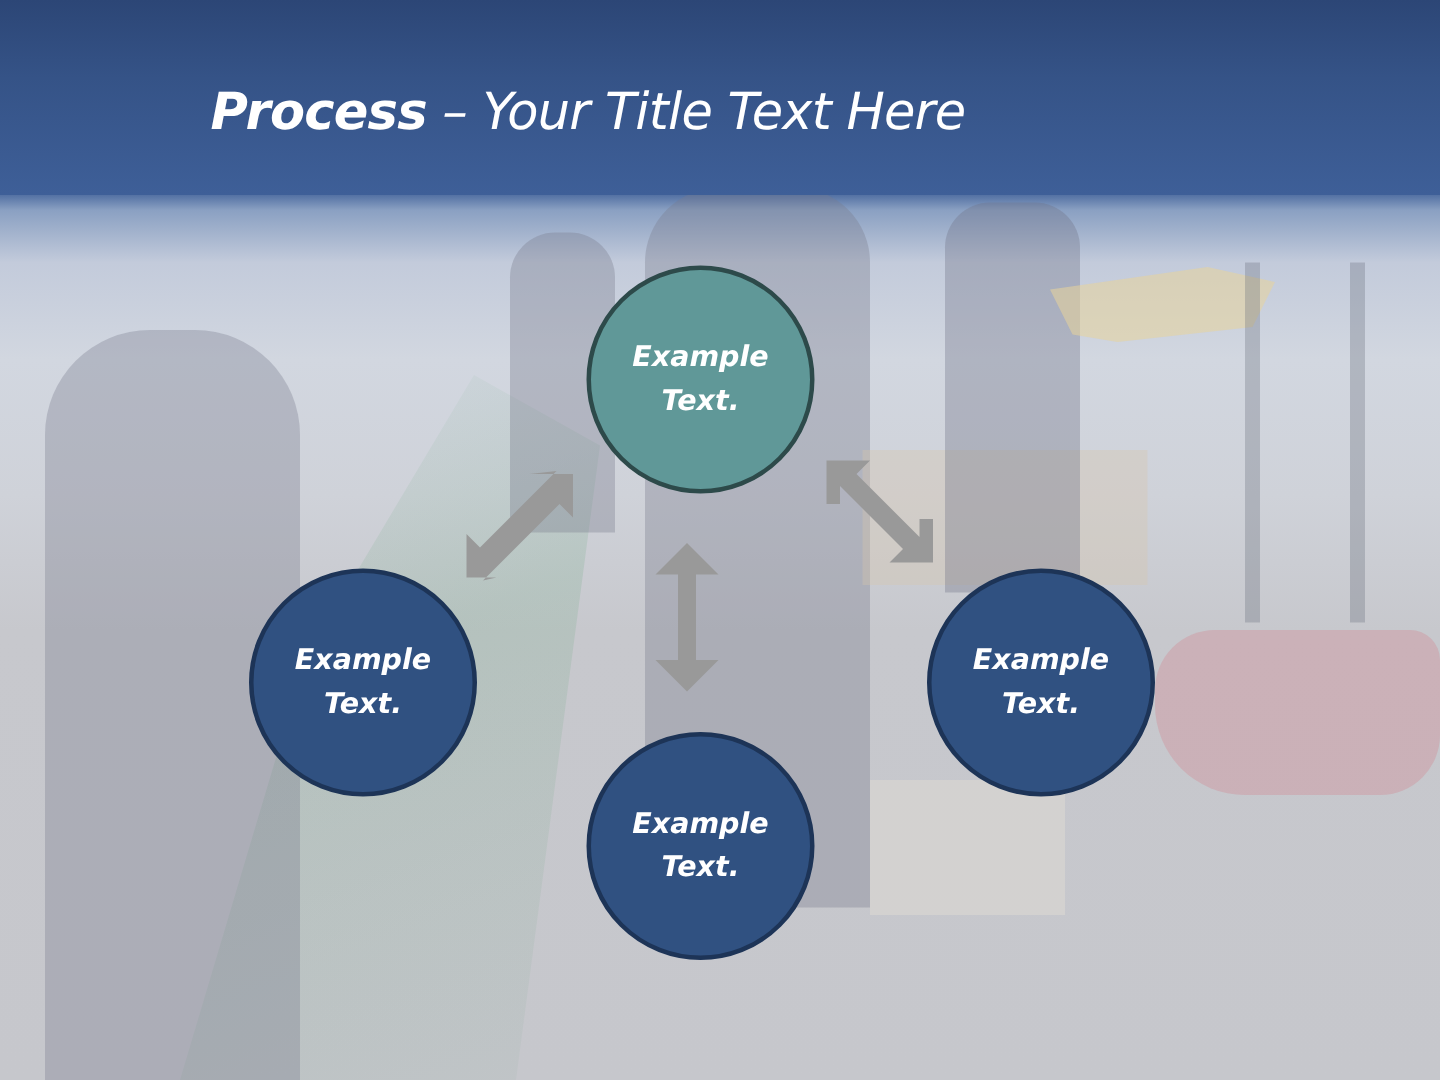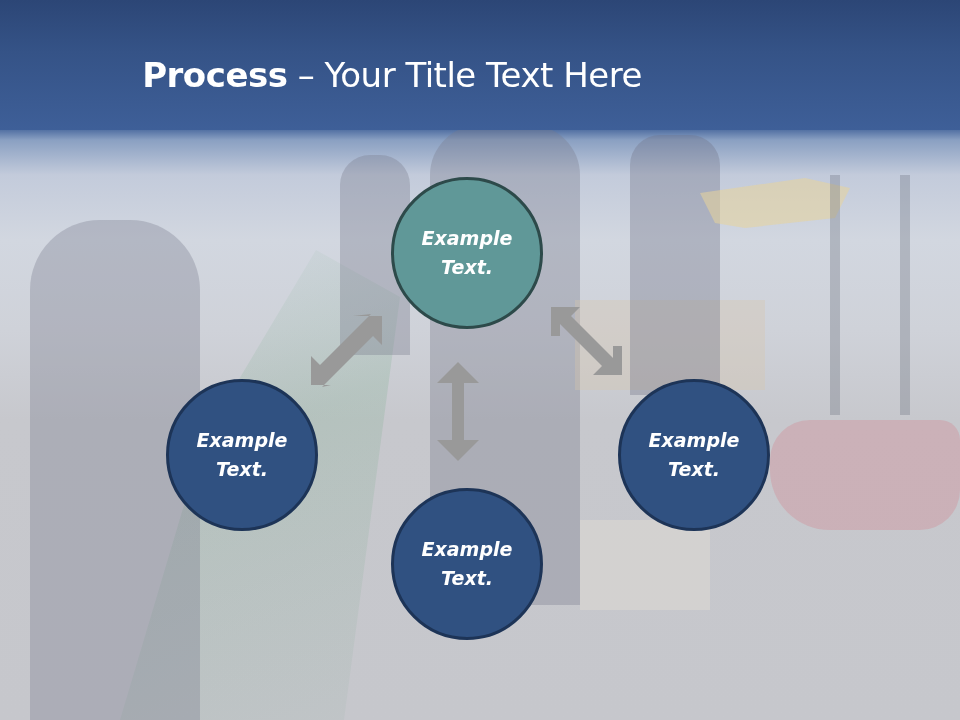--- a/index.html
+++ b/index.html
@@ -27,21 +27,21 @@
     .fig-red { left: 770px; top: 420px; width: 190px; height: 110px; background: #d9616f; opacity: 0.22; border-radius: 40px 20px 40px 60px; }
     .fig-rock { left: 580px; top: 520px; width: 130px; height: 90px; background: #eae4d8; opacity: 0.35; }
 
     .header {
       position: absolute; left: 0; top: 0; width: 960px; height: 130px;
       background: linear-gradient(180deg, #2c4676 0%, #355387 40%, #3e5f98 100%);
     }
     .title {
       position: absolute; left: 0; top: 54px; width: 784px; text-align: center;
       color: #ffffff; font-size: 34px; line-height: 42px; white-space: nowrap;
-      font-family: "DejaVu Sans", sans-serif; letter-spacing: -0.5px;
+      font-family: "DejaVu Sans", sans-serif; letter-spacing: -0.5px; font-style: italic;
     }
     .title .bold { font-weight: bold; }
 
     .circle {
       position: absolute; width: 152px; height: 152px; border-radius: 50%;
       box-sizing: border-box; display: flex; flex-direction: column;
       align-items: center; justify-content: center; color: #ffffff;
       font-style: italic; font-weight: bold; font-size: 19px; line-height: 29px;
       font-family: "DejaVu Sans", sans-serif; 
     }

